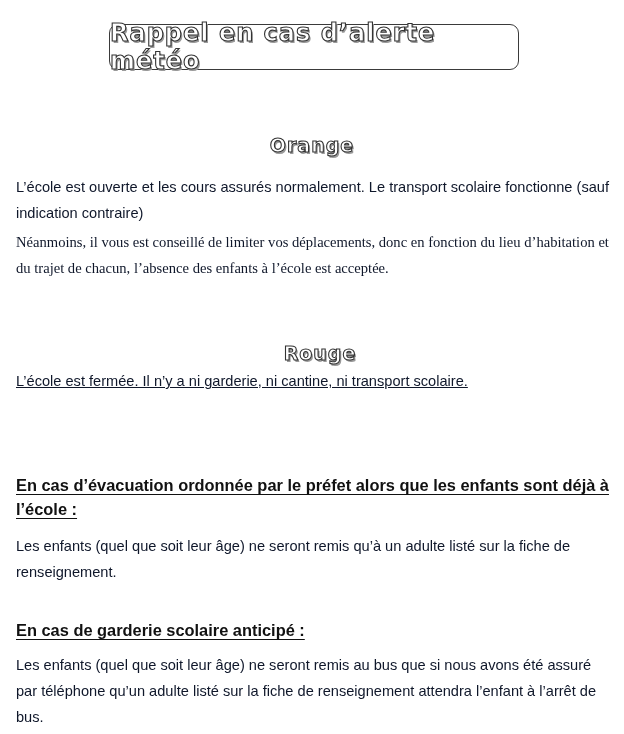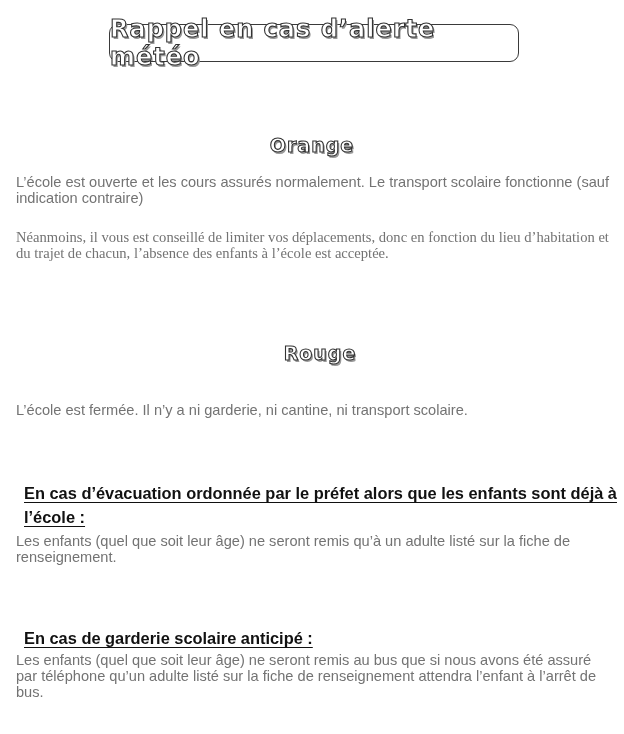--- a/index.html
+++ b/index.html
@@ -13,21 +13,21 @@
       position: relative;
       overflow: hidden;
       font-family: "Liberation Sans", sans-serif;
       color: #1a1a1a;
     }
     .title-box {
       position: absolute;
       left: 109px;
       top: 24px;
       width: 410px;
-      height: 38px;
+      height: 46px;
       border: 1.3px solid #3a3a3a;
       border-radius: 9px;
       display: flex;
       align-items: center;
       justify-content: center;
       box-sizing: border-box;
     }
     .fancy {
       font-family: "DejaVu Sans", sans-serif;
       font-weight: bold;
@@ -44,32 +44,32 @@
       left: 0;
       width: 624px;
       text-align: center;
       font-size: 19px;
     }
     .para {
       position: absolute;
       left: 16px;
       width: 600px;
       font-size: 14.6px;
-      line-height: 16px;
+      line-height: 26px;
       margin: 0;
-      color: #737373;
+      color: #0f172a;
       font-family: "Liberation Sans", sans-serif;
     }
     .underline-heading {
       position: absolute;
       left: 16px;
       width: 600px;
       font-size: 16.4px;
       line-height: 24px;
-      margin: 8px;
+      margin: 0;
       color: #111;
       text-decoration: underline;
       text-underline-offset: 3px;
       text-decoration-thickness: 1.2px;
       font-family: "Liberation Sans", sans-serif;
     }
   </style>
 </head>
 <body>
 
@@ -78,21 +78,21 @@
 </div>
 
 <div class="section-heading fancy" style="top:134px;">Orange</div>
 
 <p class="para" style="top:174px;">L’école est ouverte et les cours assurés normalement. Le transport scolaire fonctionne (sauf indication contraire)</p>
 
 <p class="para" style="top:229px;font-family:Liberation Serif, serif;">Néanmoins, il vous est conseillé de limiter vos déplacements, donc en fonction du lieu d’habitation et du trajet de chacun, l’absence des enfants à l’école est acceptée.</p>
 
 <div class="section-heading fancy" style="top:342px;padding-left:8px;">Rouge</div>
 
-<p class="para" style="top:402px;">L’école est fermée. Il n’y a ni garderie, ni cantine, ni transport scolaire.</p>
+<p class="para" style="top:368px;text-decoration:underline;">L’école est fermée. Il n’y a ni garderie, ni cantine, ni transport scolaire.</p>
 
 <h3 class="underline-heading" style="top:473px;">En cas d’évacuation ordonnée par le préfet alors que les enfants sont déjà à l’école :</h3>
 
 <p class="para" style="top:533px;"> Les enfants (quel que soit leur âge) ne seront remis qu’à un adulte listé sur la fiche de renseignement.</p>
 
 <h3 class="underline-heading" style="top:618px;">En cas de garderie scolaire anticipé :</h3>
 
 <p class="para" style="top:652px;">Les enfants (quel que soit leur âge) ne seront remis au bus que si nous avons été assuré par téléphone qu’un adulte listé sur la fiche de renseignement attendra l’enfant à l’arrêt de bus.</p>
 
 </body></html>

